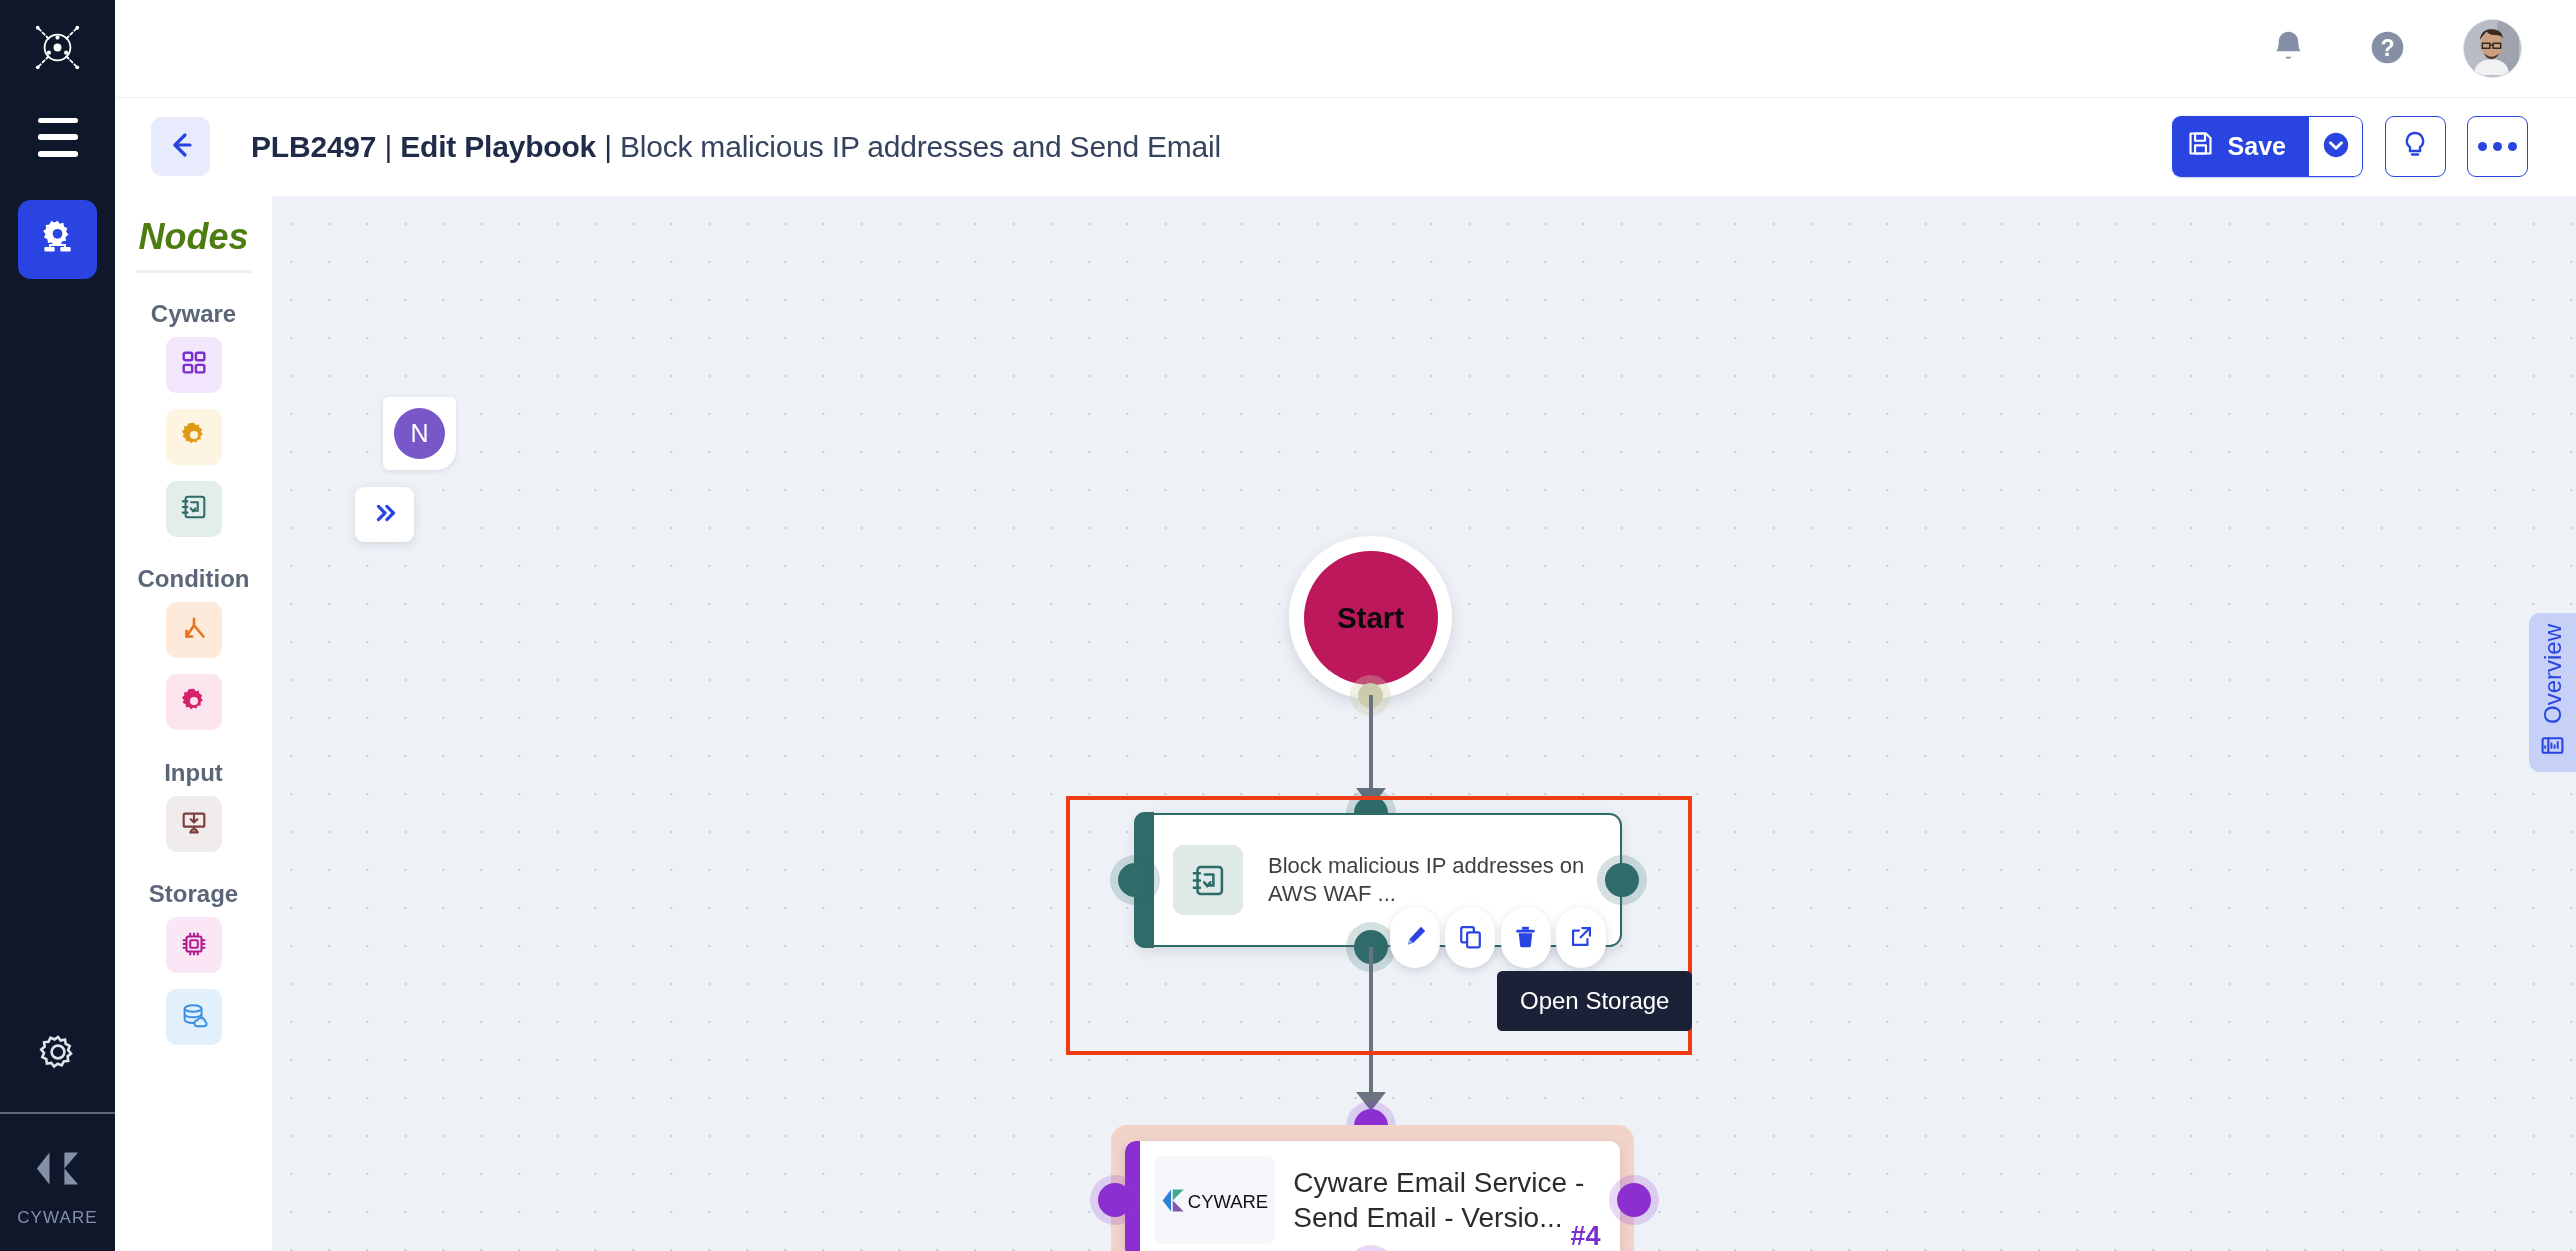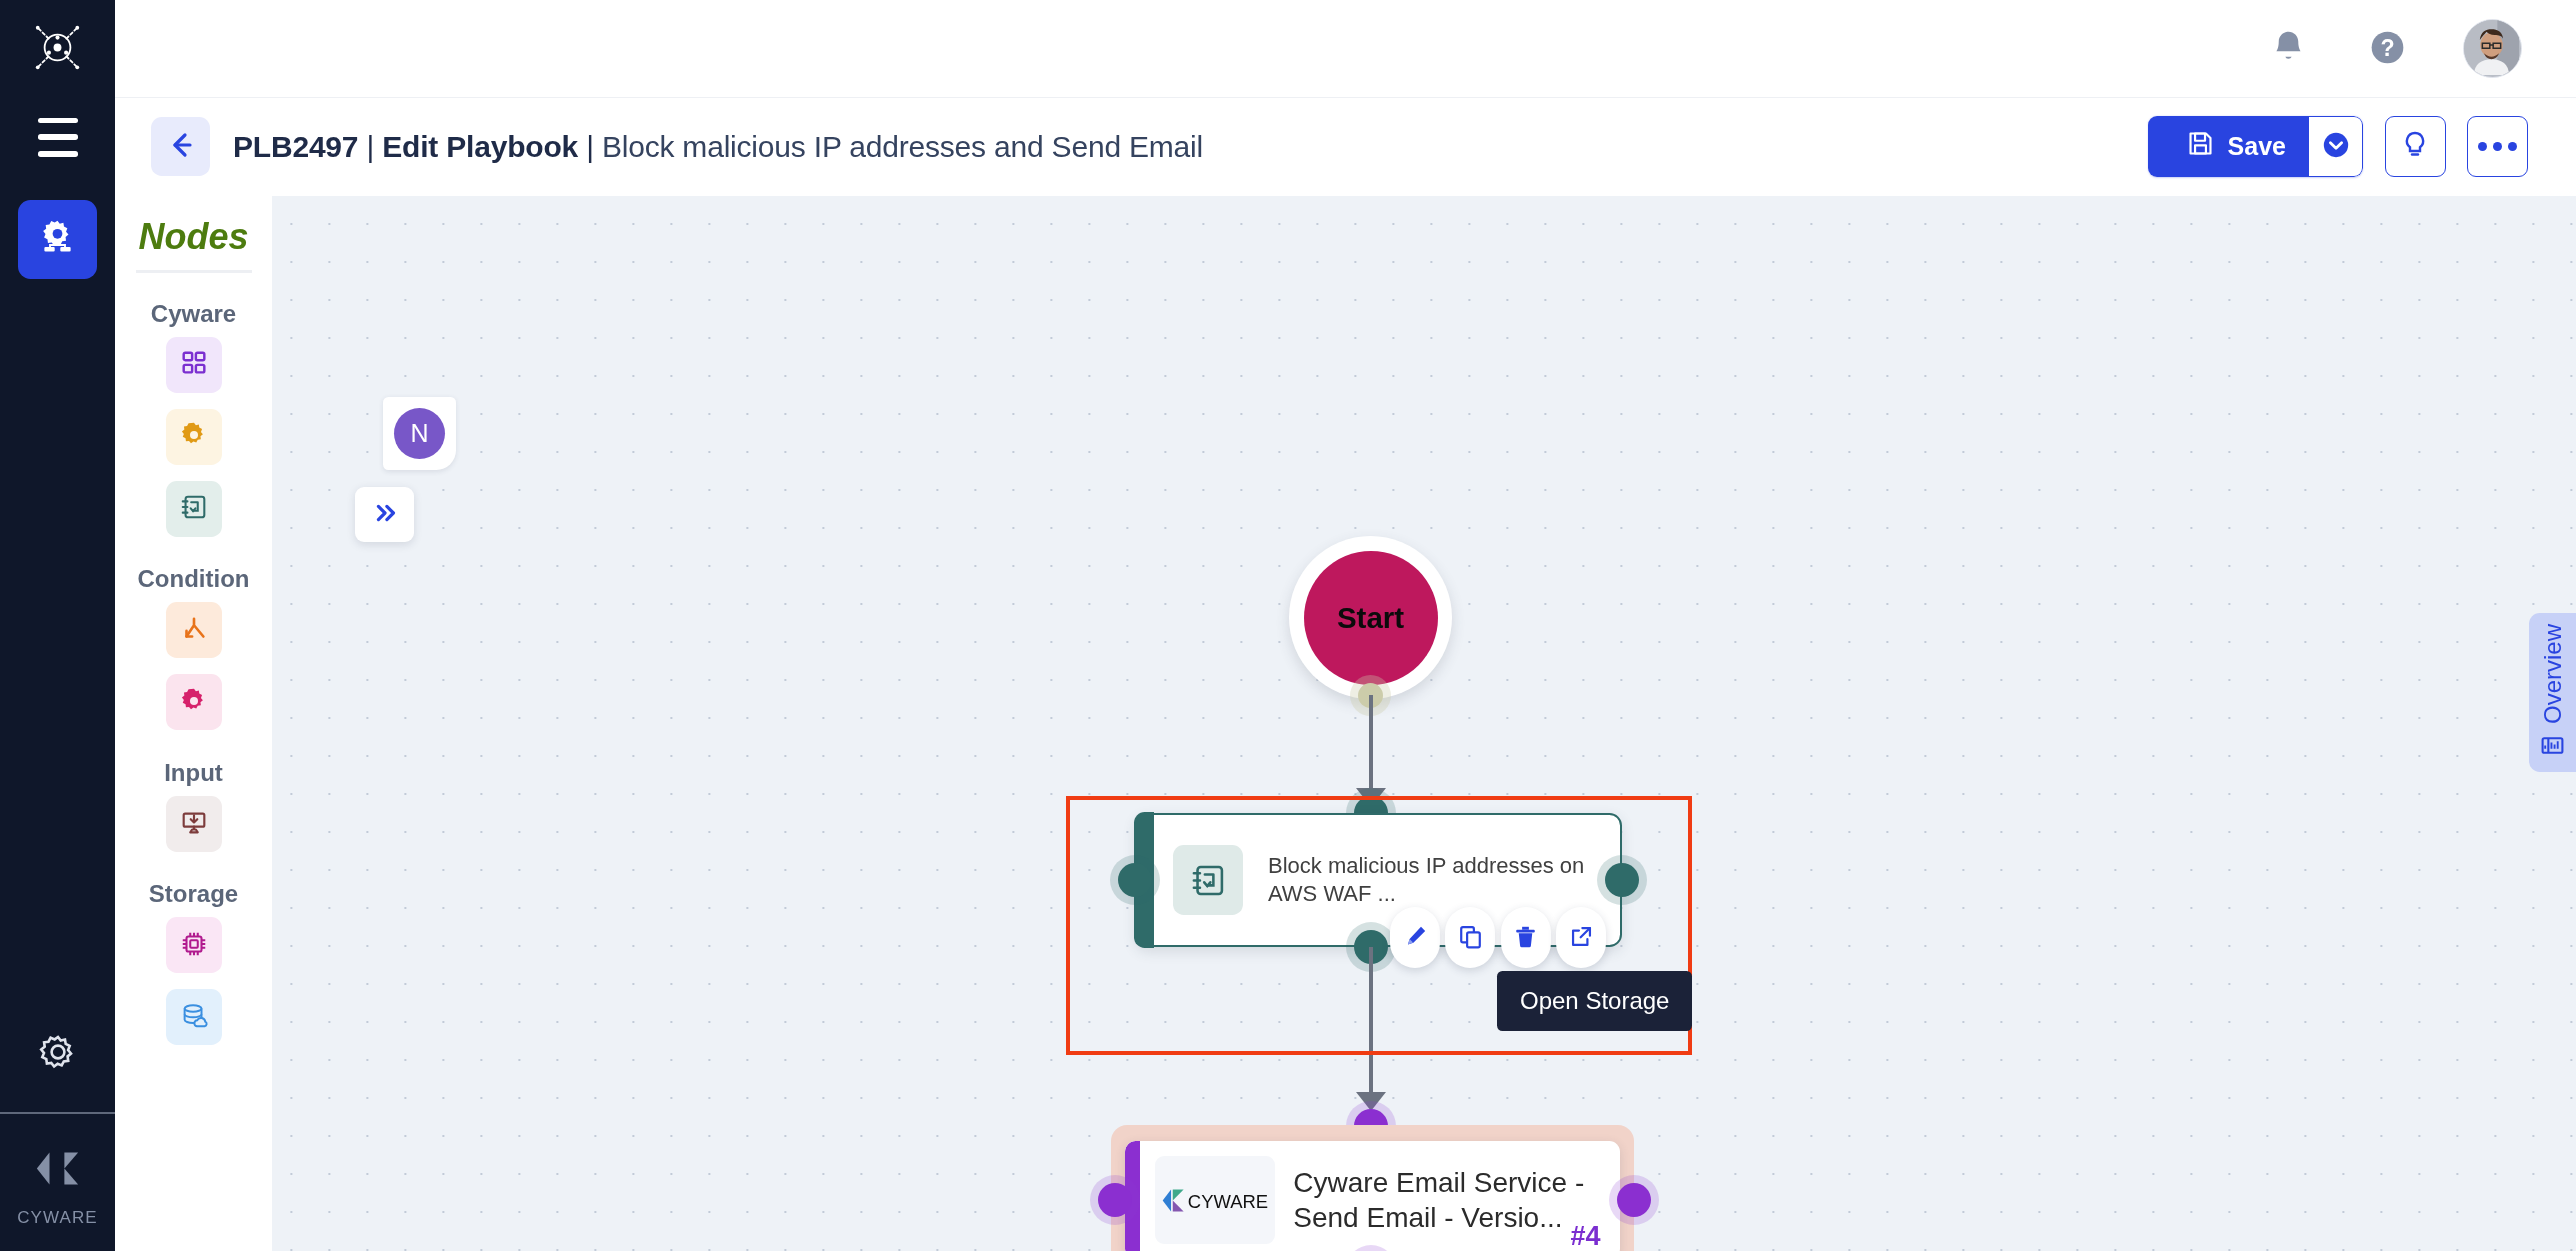--- a/index.html
+++ b/index.html
@@ -39,34 +39,34 @@
   .avatar {
     width: 59px; height: 59px; border-radius: 50%; overflow: hidden; cursor: pointer;
     border: 1.8px solid #e2e6ee; background: #b9bec7; position: relative;
   }
   .avatar svg { display:block; }
 
   
   .header {
     position: absolute; left: 115px; top: 97px; right: 0; height: 98px;
     background: #fff; border-top: 1.8px solid #eef0f4;
-    display: flex; align-items: center; padding: 0 48px 0 36px; gap: 23px;
+    display: flex; align-items: center; padding: 0 48px 0 36px; gap: 41px;
   }
   .backbtn {
     width: 59px; height: 59px; border-radius: 10.7px; background: #e8ebfc;
     display: flex; align-items: center; justify-content: center; cursor: pointer; flex: 0 0 auto;
   }
   .title { font-size: 30px; color: #1f2b48; white-space: nowrap; letter-spacing: -0.2px; }
   .title b { font-weight: 700; }
   .title span.light { color: #35435f; }
   .header-right { margin-left: auto; display: flex; align-items: center; gap: 21.5px; }
   .savewrap { display: flex; height: 61px; border-radius: 9px; overflow: hidden; box-shadow: 0 0.9px 1.8px rgba(41,68,224,.25); }
   .savebtn {
     background: #2944e0; color: #fff; display: flex; align-items: center; gap: 12.5px;
-    padding: 0 23px 0 38px; font-size: 25px; font-weight: 600; cursor: pointer;
+    padding: 0 23px 0 14px; font-size: 25px; font-weight: 600; cursor: pointer;
   }
   .savecaret {
     width: 54px; background: #fff; border: 1.8px solid #2944e0; border-left: none;
     display: flex; align-items: center; justify-content: center; cursor: pointer;
     border-radius: 0 9px 9px 0;
   }
   .obtn {
     width: 61px; height: 61px; border: 1.8px solid #2944e0; border-radius: 9px; background: #fff;
     display: flex; align-items: center; justify-content: center; cursor: pointer;
   }

